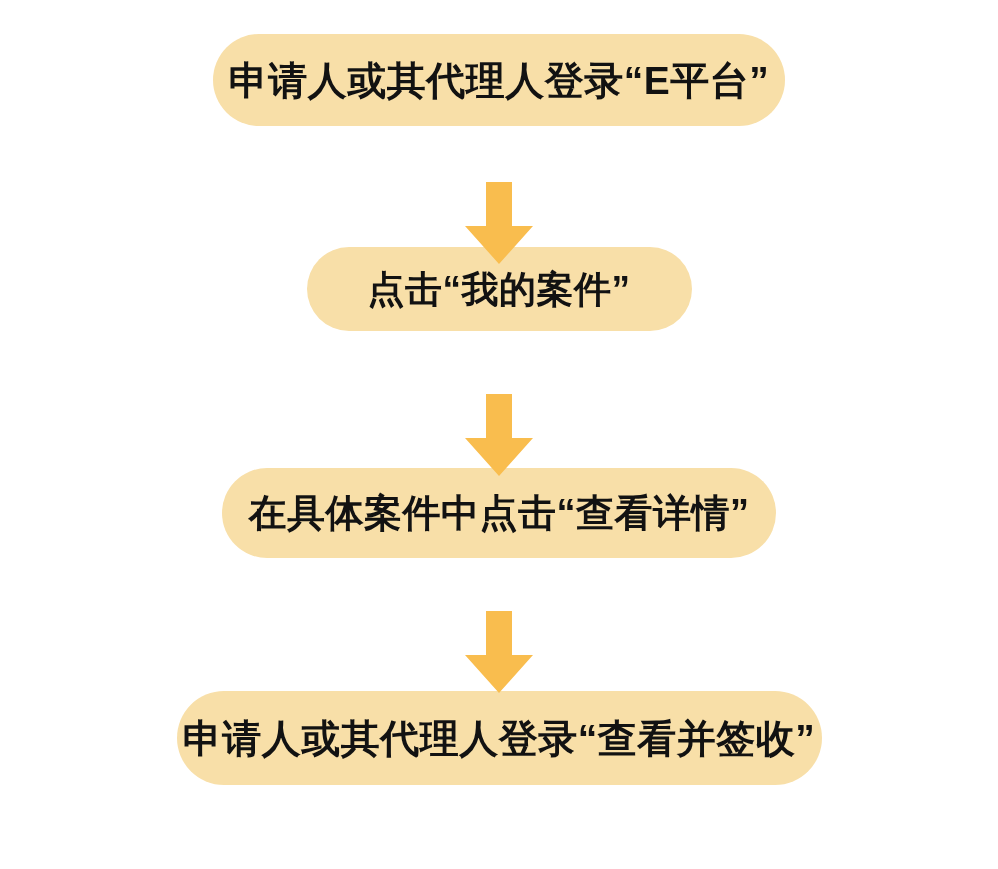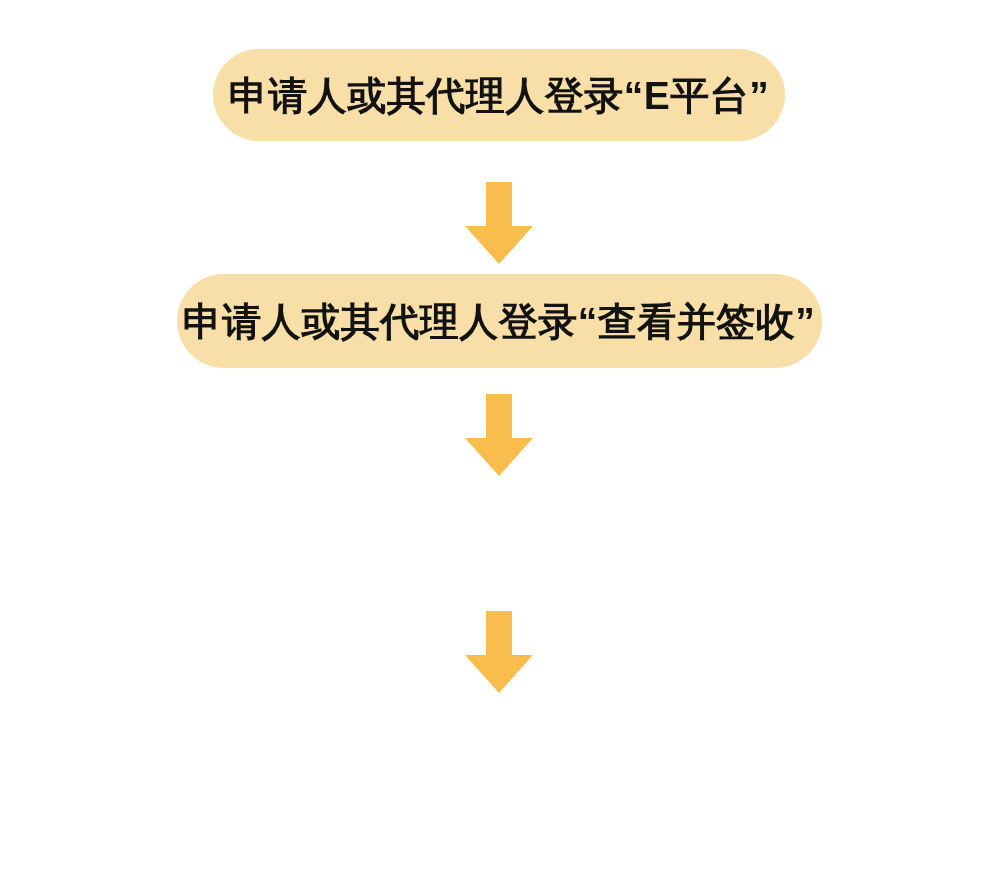--- a/index.html
+++ b/index.html
@@ -43,21 +43,21 @@
     display: inline-block;
     font-weight: bold;
     line-height: 1;
     color: #121212;
   }
 
   
   .step-1 {
     width: 572px;
     height: 92px;
-    margin-top: 49px;
+    margin-top: 34px;
   }
   .step-1 .step-label { font-size: 39px; }
 
   .step-2 {
     width: 385px;
     height: 84px;
     margin-top: 121px;
   }
   .step-2 .step-label { font-size: 37px; }
 
@@ -101,27 +101,33 @@
   <div class="step-box step-1">
     <span class="step-label">申请人或其代理人登录“E平台”</span>
   </div>
 
   <div class="arrow arrow-1">
     <svg viewBox="0 0 68 82" xmlns="http://www.w3.org/2000/svg" aria-hidden="true">
       <polygon points="21,0 47,0 47,44 68,44 34,82 0,44 21,44" fill="#f9bd4e"></polygon>
     </svg>
   </div>
 
+  <div class="step-box step-2">
+    <span class="step-label">点击“我的案件”</span>
+  </div>
 
   <div class="arrow arrow-2">
     <svg viewBox="0 0 68 82" xmlns="http://www.w3.org/2000/svg" aria-hidden="true">
       <polygon points="21,0 47,0 47,44 68,44 34,82 0,44 21,44" fill="#f9bd4e"></polygon>
     </svg>
   </div>
 
+  <div class="step-box step-3">
+    <span class="step-label">在具体案件中点击“查看详情”</span>
+  </div>
 
   <div class="arrow arrow-3">
     <svg viewBox="0 0 68 82" xmlns="http://www.w3.org/2000/svg" aria-hidden="true">
       <polygon points="21,0 47,0 47,44 68,44 34,82 0,44 21,44" fill="#f9bd4e"></polygon>
     </svg>
   </div>
 
   <div class="step-box step-4">
     <span class="step-label">申请人或其代理人登录“查看并签收”</span>
   </div>

